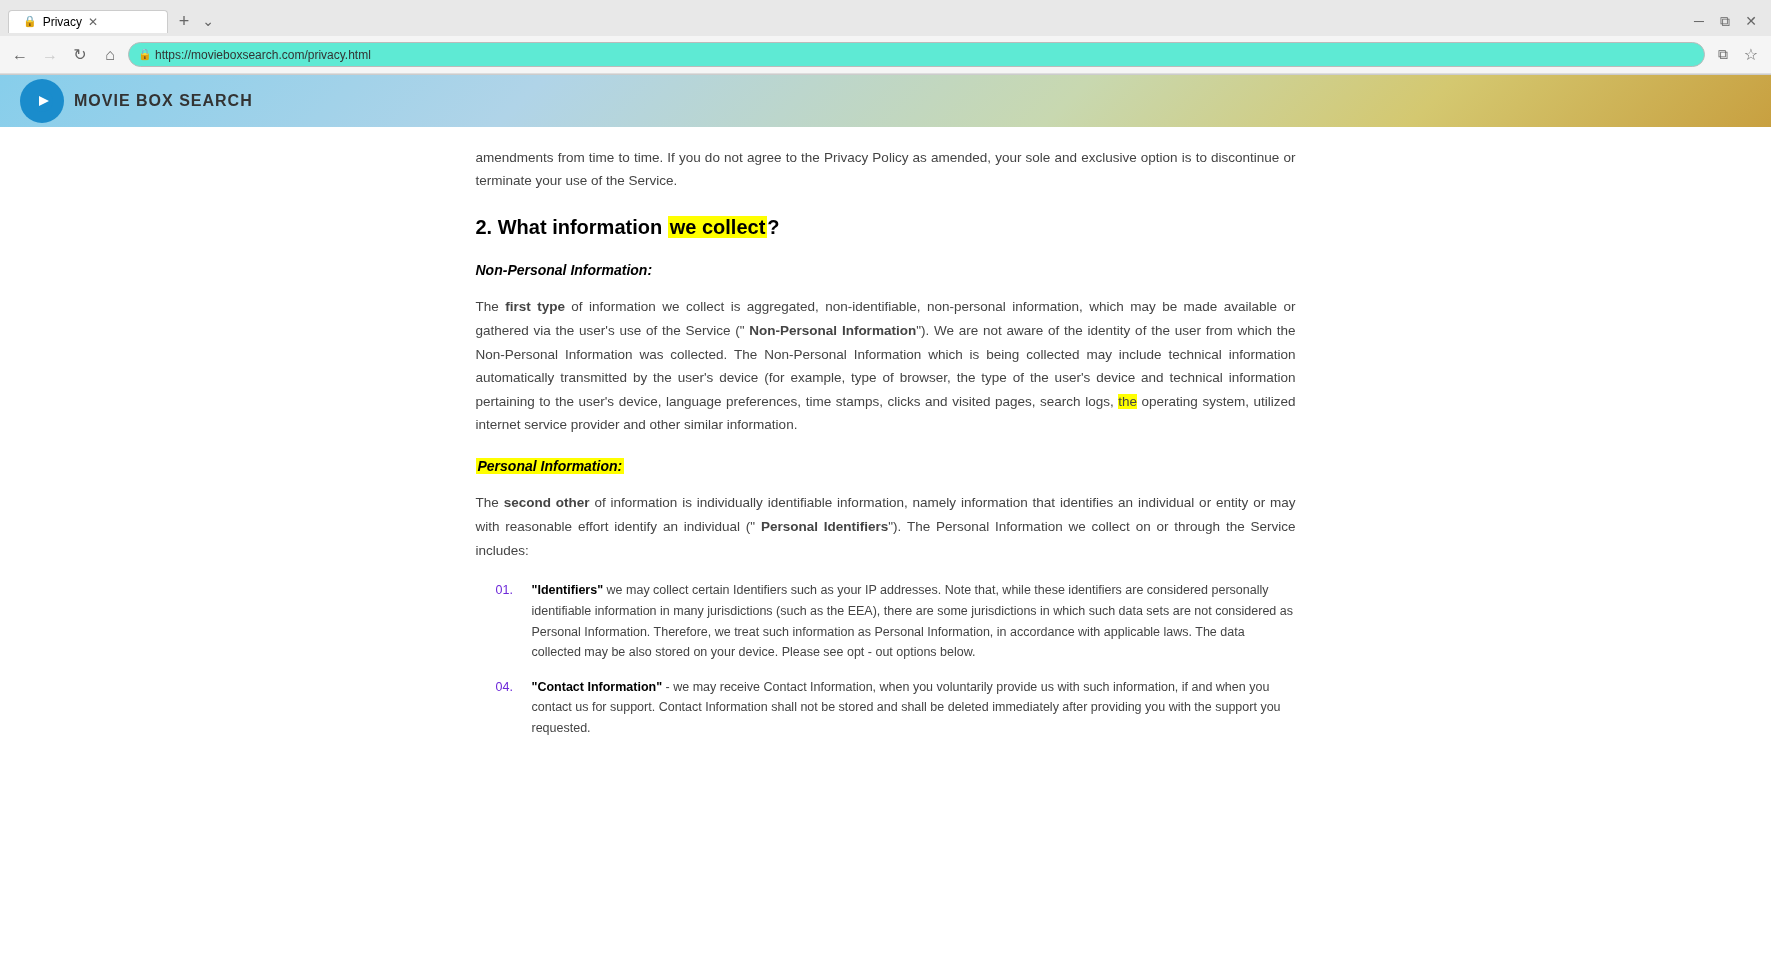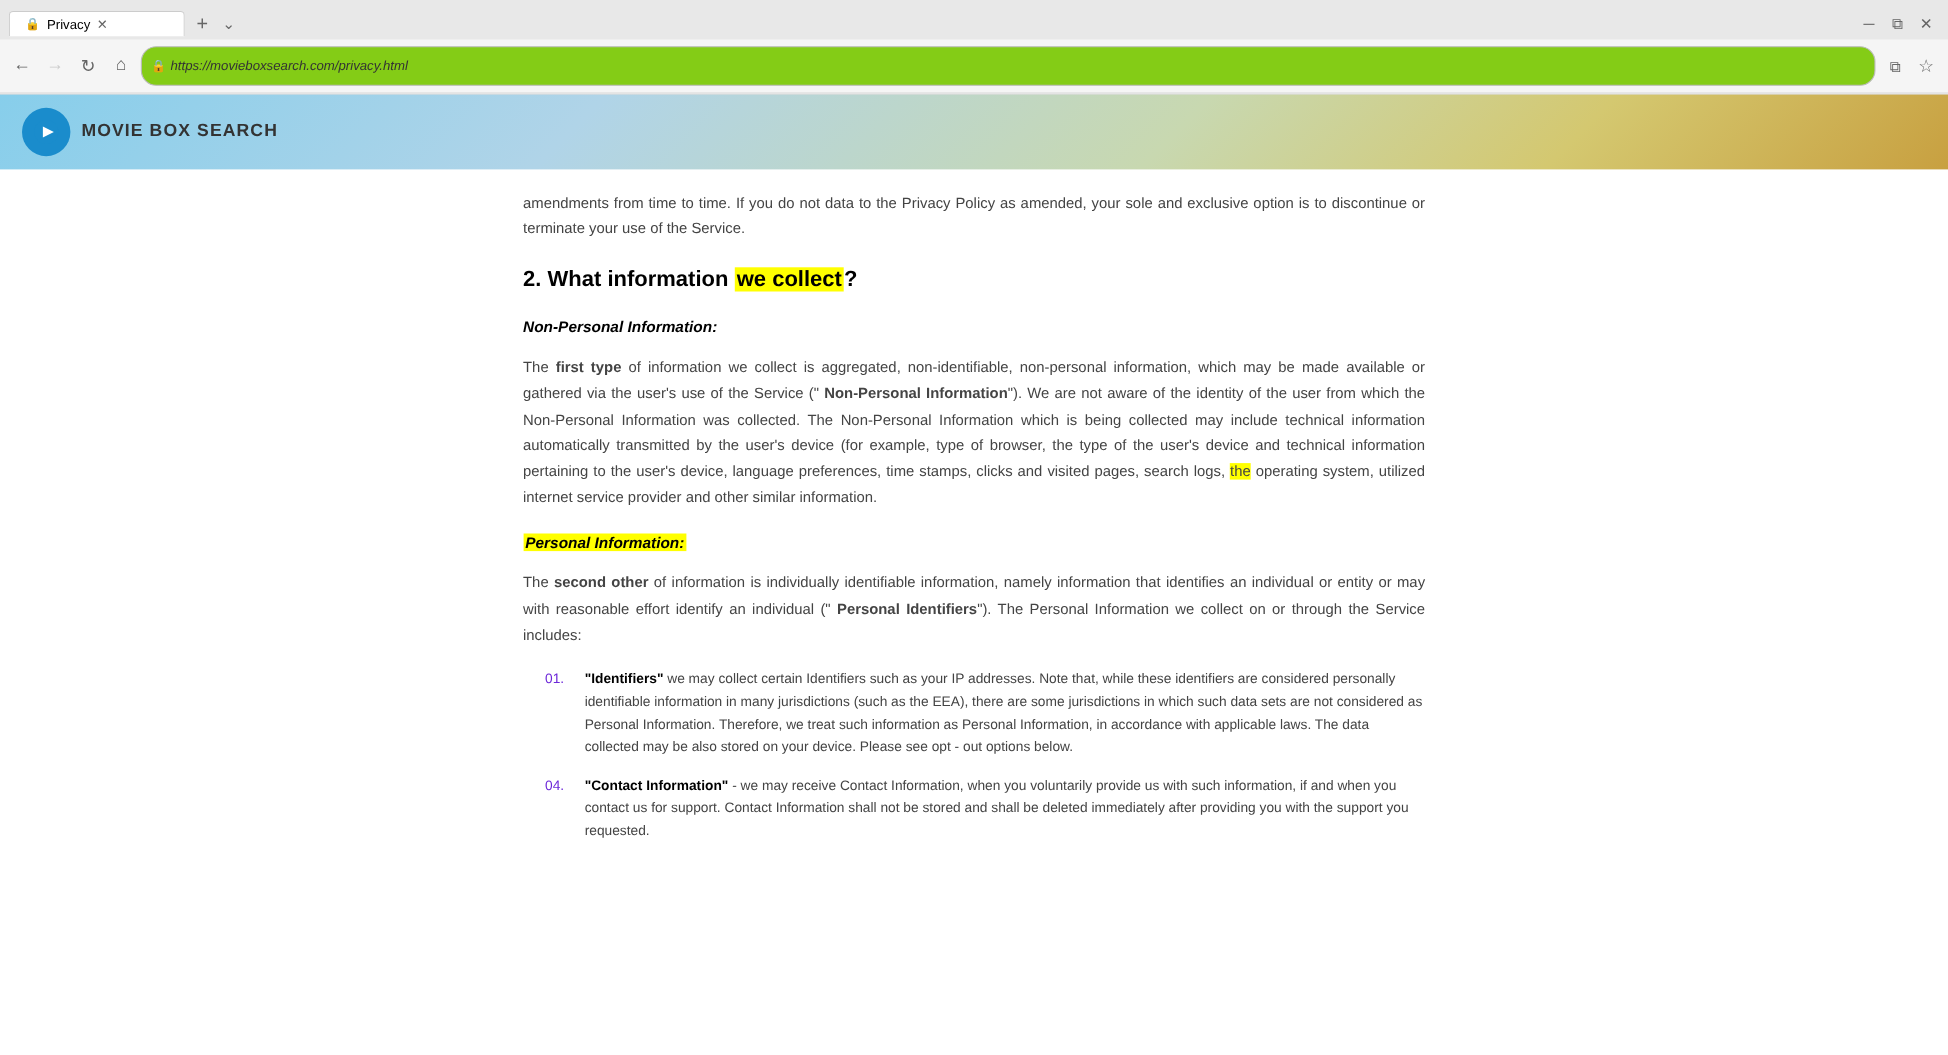--- a/index.html
+++ b/index.html
@@ -64,42 +64,41 @@
       position: relative;
     }
     .lock-icon {
       position: absolute;
       left: 10px;
       color: #666;
       font-size: 11px;
     }
     .address-input {
       flex: 1;
-      height: 36px;
+      height: 25px;
       border: 1px solid #bbb;
       border-radius: 14px;
       padding: 0 12px 0 26px;
       font-size: 12px;
-      background: #84cc16;
+      background: #5eead4;
       color: #333;
       outline: none;
-      font-style: italic;
     }
     .browser-actions {
       display: flex;
       gap: 4px;
     }
 
     
     .site-header {
       background: linear-gradient(135deg, #87CEEB 0%, #b0d4e8 30%, #c8d8b0 60%, #d4c870 80%, #c8a040 100%);
       padding: 12px 20px;
       display: flex;
       align-items: center;
-      height: 68px;
+      height: 52px;
     }
     .logo-container {
       display: flex;
       align-items: center;
       gap: 10px;
     }
     .logo-icon {
       width: 44px;
       height: 44px;
       background: #1a8ccc;
@@ -250,21 +249,21 @@
         <circle cx="11" cy="11" r="11" fill="#1a8ccc"></circle>
         <polygon points="8,6 18,11 8,16" fill="white"></polygon>
       </svg>
     </div>
     <span class="logo-text">MOVIE BOX SEARCH</span>
   </div>
 </div>
 
 <div class="content-area">
 
-  <p class="intro-cutoff">amendments from time to time. If you do not data to the Privacy Policy as amended, your sole and exclusive option is to discontinue or terminate your use of the Service.</p>
+  <p class="intro-cutoff">amendments from time to time. If you do not agree to the Privacy Policy as amended, your sole and exclusive option is to discontinue or terminate your use of the Service.</p>
 
   <p class="section-heading">
     <span>2. What information </span><span class="highlight word-highlight">we collect</span><span>?</span>
   </p>
 
   <p class="subsection-heading">Non-Personal Information:</p>
 
   <p class="body-paragraph">
     <span>The </span><strong>first type</strong><span> of information we collect is aggregated, non-identifiable, non-personal information, which may be made available or gathered via the user's use of the Service (" <strong>Non-Personal Information</strong>"). We are not aware of the identity of the user from which the Non-Personal Information was collected. The Non-Personal Information which is being collected may include technical information automatically transmitted by the user's device (for example, type of browser, the type of the user's device and technical information pertaining to the user's device, language preferences, time stamps, clicks and visited pages, search logs, <span style="background-color:#ffff00;">the</span> operating system, utilized internet service provider and other similar information.</span>
   </p>

